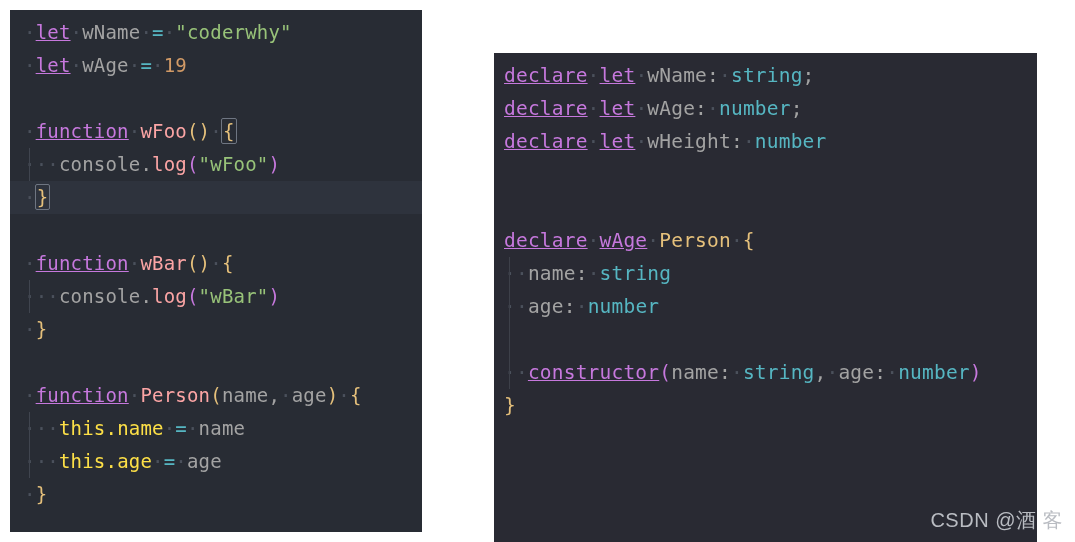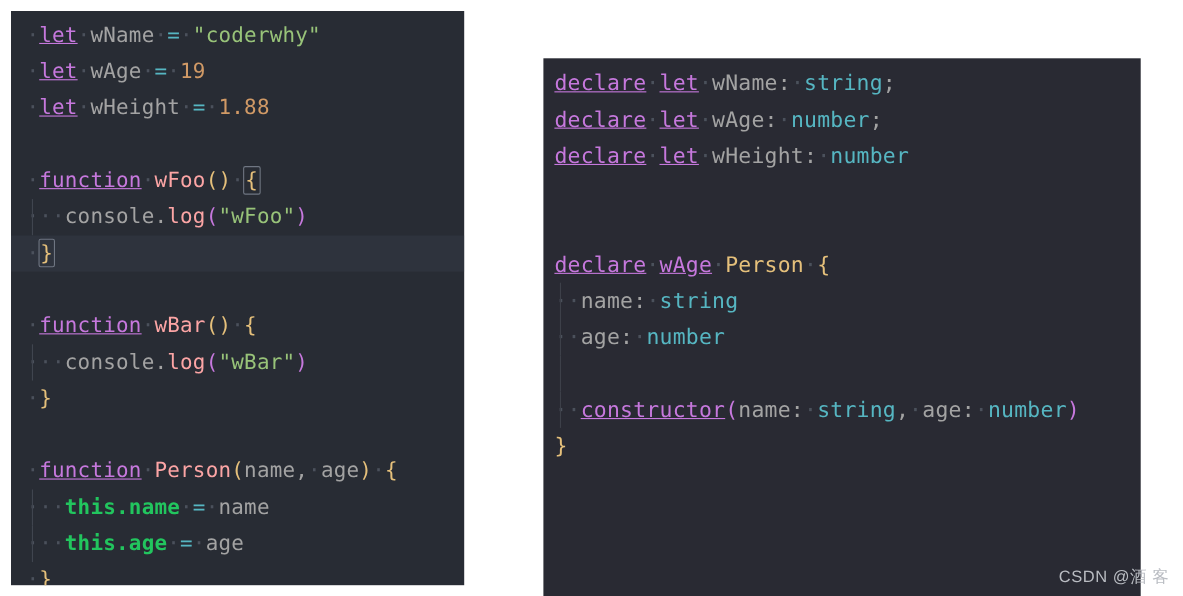--- a/index.html
+++ b/index.html
@@ -74,21 +74,21 @@
 
   
   .t-kw      { color: #c678dd; text-decoration: underline; }  
   .t-fn      { color: #fca5a5; }  
   .t-paren   { color: #e5c07b; }  
   .t-brace   { color: #e5c07b; }
   .t-str     { color: #98c379; }  
   .t-num     { color: #d19a66; }  
   .t-op      { color: #56b6c2; }  
   .t-plain   { color: #a3a3a3; }
-  .t-this    { color: #22c55e; font-weight: bold; }  
+  .t-this    { color: #fde047; }  
   .t-punct   { color: #c678dd; }  
   .t-type    { color: #56b6c2; }  
   .t-class   { color: #e5c07b; }
 
   
   .ws { color: #4b515c; }
 
   
   .bmatch {
     outline: 1px solid #6f7682;
@@ -96,36 +96,35 @@
     padding: 1px 1px;
     border-radius: 1px;
   }
 
   
   #watermark {
     position: absolute;
     right: 12px;
     bottom: 8px;
     font-family: "Liberation Sans", "DejaVu Sans", sans-serif;
-    font-size: 15px;
+    font-size: 20px;
     color: #b9bcc2;
     letter-spacing: 0.5px;
     user-select: none;
   }
 </style>
 </head>
 <body>
 
 <div class="pane" id="pane-left">
 
   <div class="code-line"><span class="ws">·</span><span class="t-kw">let</span><span class="ws">·</span><span class="t-plain">wName</span><span class="ws">·</span><span class="t-op">=</span><span class="ws">·</span><span class="t-str">"coderwhy"</span></div>
 
   <div class="code-line"><span class="ws">·</span><span class="t-kw">let</span><span class="ws">·</span><span class="t-plain">wAge</span><span class="ws">·</span><span class="t-op">=</span><span class="ws">·</span><span class="t-num">19</span></div>
 
-  <div class="code-line"><span class="ws">·</span><span class="t-kw">let</span><span class="ws">·</span><span class="t-plain">wHeight</span><span class="ws">·</span><span class="t-op">=</span><span class="ws">·</span><span class="t-num">1.88</span></div>
 
   <div class="code-line blank"></div>
 
   <div class="code-line"><span class="ws">·</span><span class="t-kw">function</span><span class="ws">·</span><span class="t-fn">wFoo</span><span class="t-paren">()</span><span class="ws">·</span><span class="t-brace bmatch">{</span></div>
 
   <div class="code-line guide"><span class="ws">·</span><span class="ws">·</span><span class="ws">·</span><span class="t-plain">console</span><span class="t-plain">.</span><span class="t-fn">log</span><span class="t-punct">(</span><span class="t-str">"wFoo"</span><span class="t-punct">)</span></div>
 
   <div class="code-line active"><span class="ws">·</span><span class="t-brace bmatch">}</span></div>
 
   <div class="code-line blank"></div>

